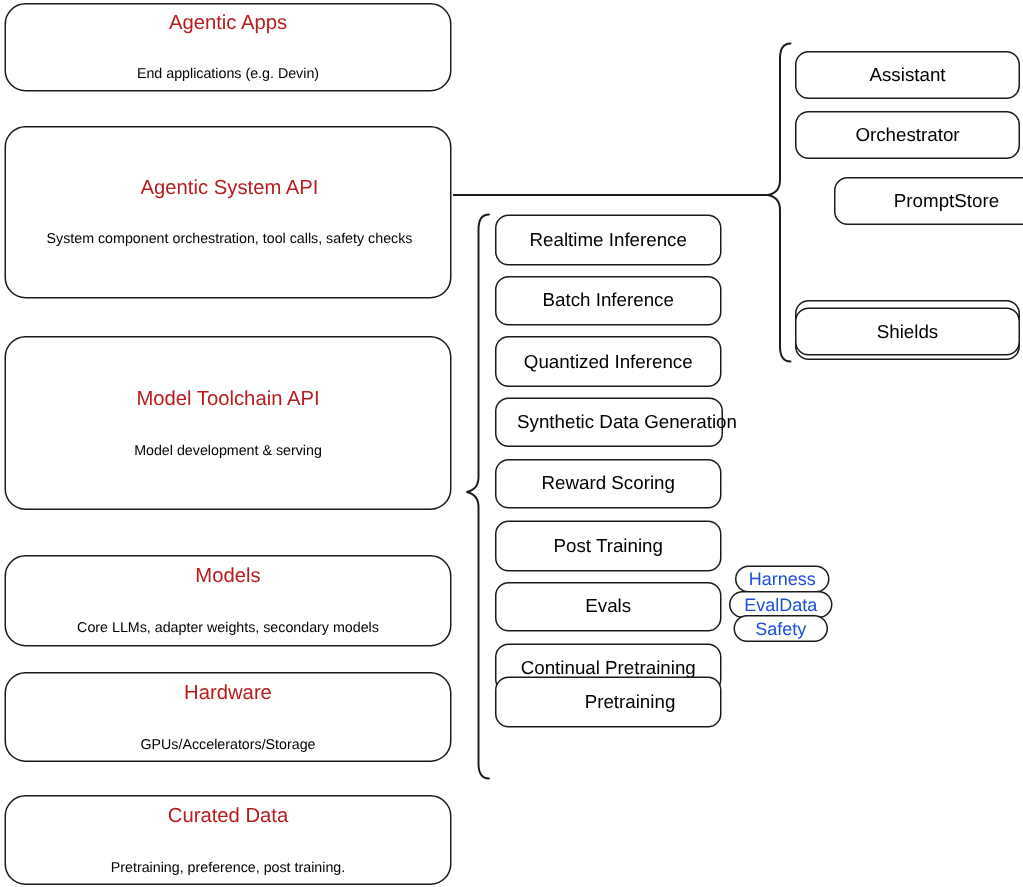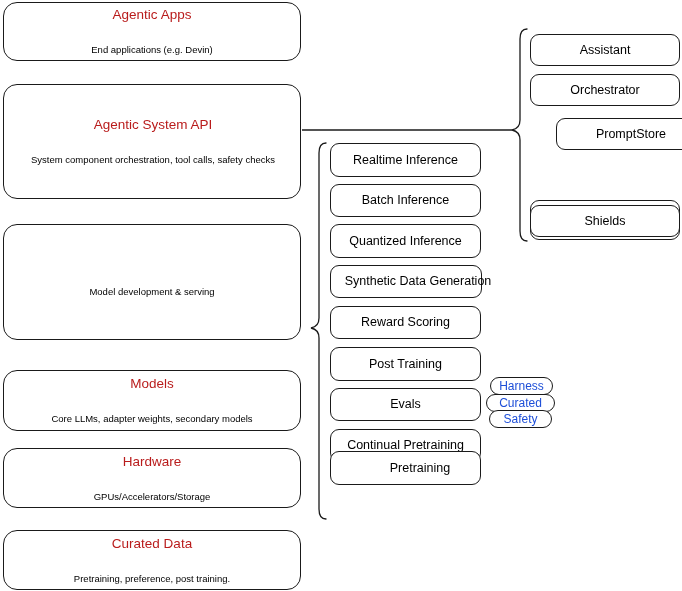--- a/index.html
+++ b/index.html
@@ -94,20 +94,21 @@
     <div class="layer-title">Agentic Apps</div>
     <div class="layer-sub">End applications (e.g. Devin)</div>
   </div>
 
   <div class="layer-box" style="left:3px; top:84px; width:298px; height:115px;padding-left:10px;">
     <div class="layer-title">Agentic System API</div>
     <div class="layer-sub">System component orchestration, tool calls, safety checks</div>
   </div>
 
   <div class="layer-box" style="left:3px; top:224px; width:298px; height:116px;">
+    <div class="layer-title">Model Toolchain API</div>
     <div class="layer-sub">Model development &amp; serving</div>
   </div>
 
   <div class="layer-box" style="left:3px; top:370px; width:298px; height:61px;">
     <div class="layer-title">Models</div>
     <div class="layer-sub">Core LLMs, adapter weights, secondary models</div>
   </div>
 
   <div class="layer-box" style="left:3px; top:448px; width:298px; height:60px;">
     <div class="layer-title">Hardware</div>
@@ -174,21 +175,21 @@
     <span>Continual Pretraining</span>
   </div>
   <div class="pill" style="left:330px; top:451px; width:151px; height:34px;padding-left:29px;">
     <span>Pretraining</span>
   </div>
 
   <div class="mini-pill" style="left:470px; top:377px; width:63px; height:18px;">
     <span>Harness</span>
   </div>
   <div class="mini-pill" style="left:466px; top:394px; width:69px; height:18px;">
-    <span>Curated</span>
+    <span>EvalData</span>
   </div>
   <div class="mini-pill" style="left:469px; top:410px; width:63px; height:18px;">
     <span>Safety</span>
   </div>
 
   <div class="pill" style="left:530px; top:34px; width:150px; height:32px;">
     <span>Assistant</span>
   </div>
   <div class="pill" style="left:530px; top:74px; width:150px; height:32px;">
     <span>Orchestrator</span>

